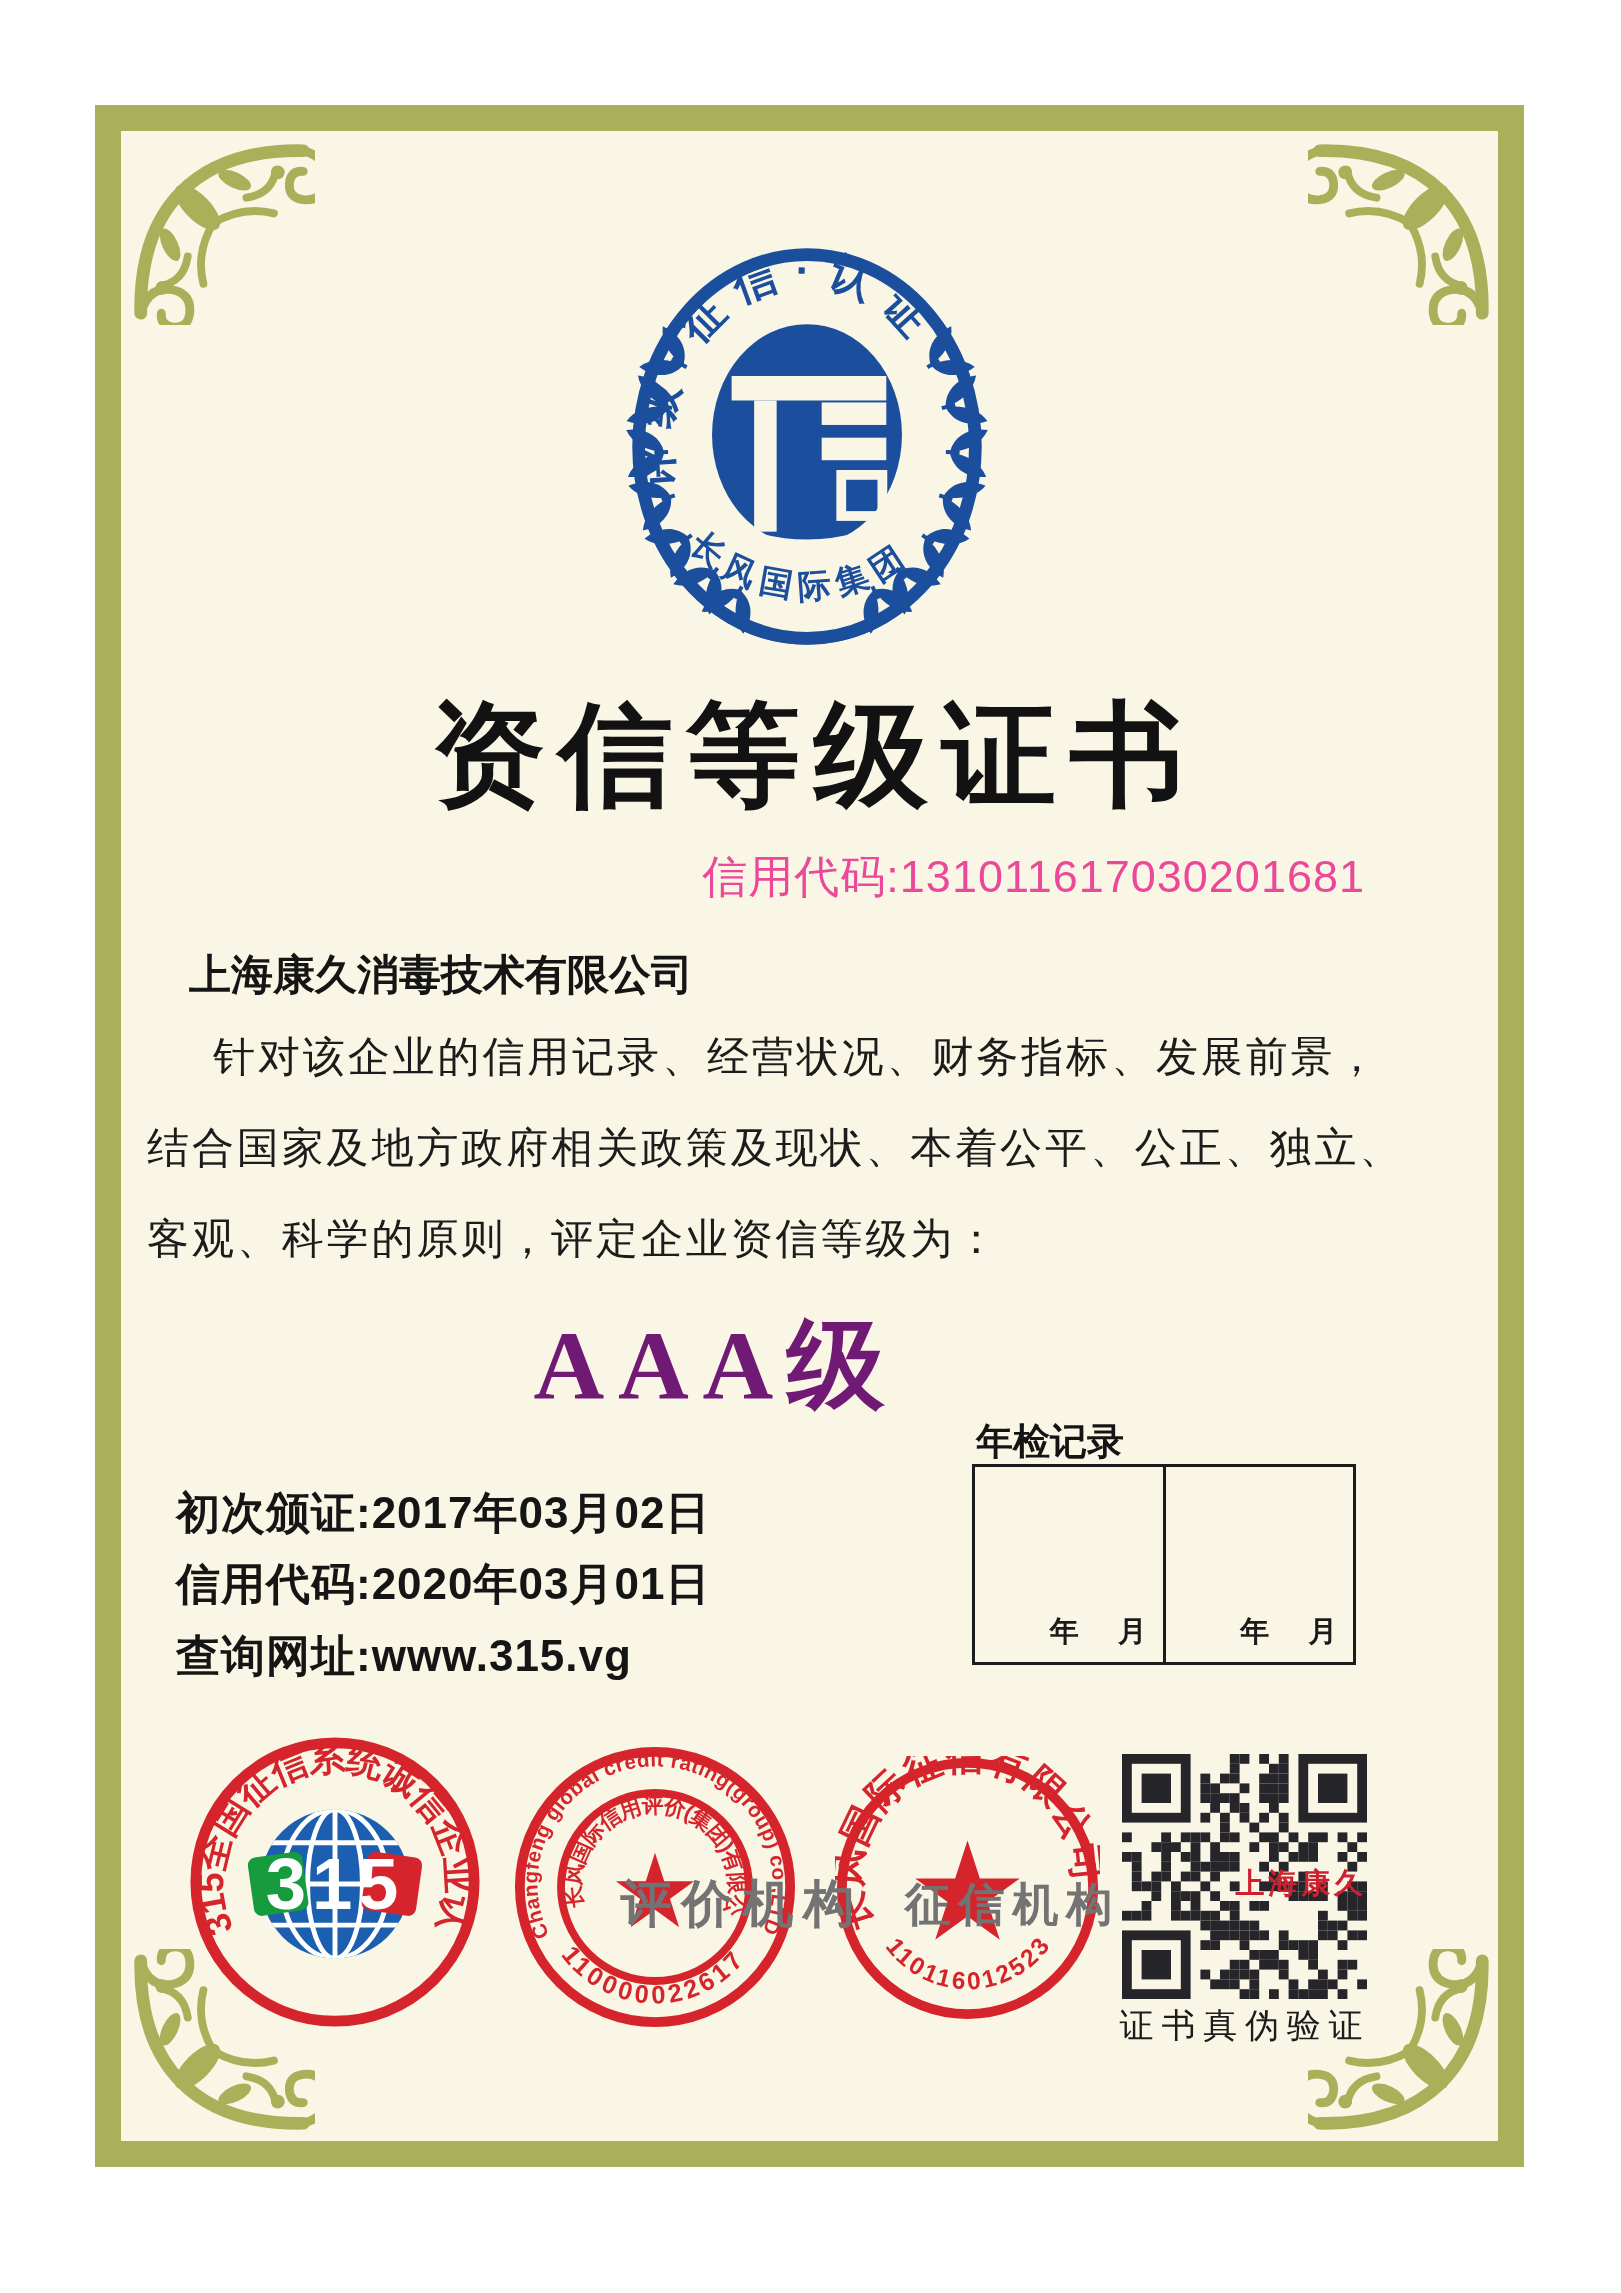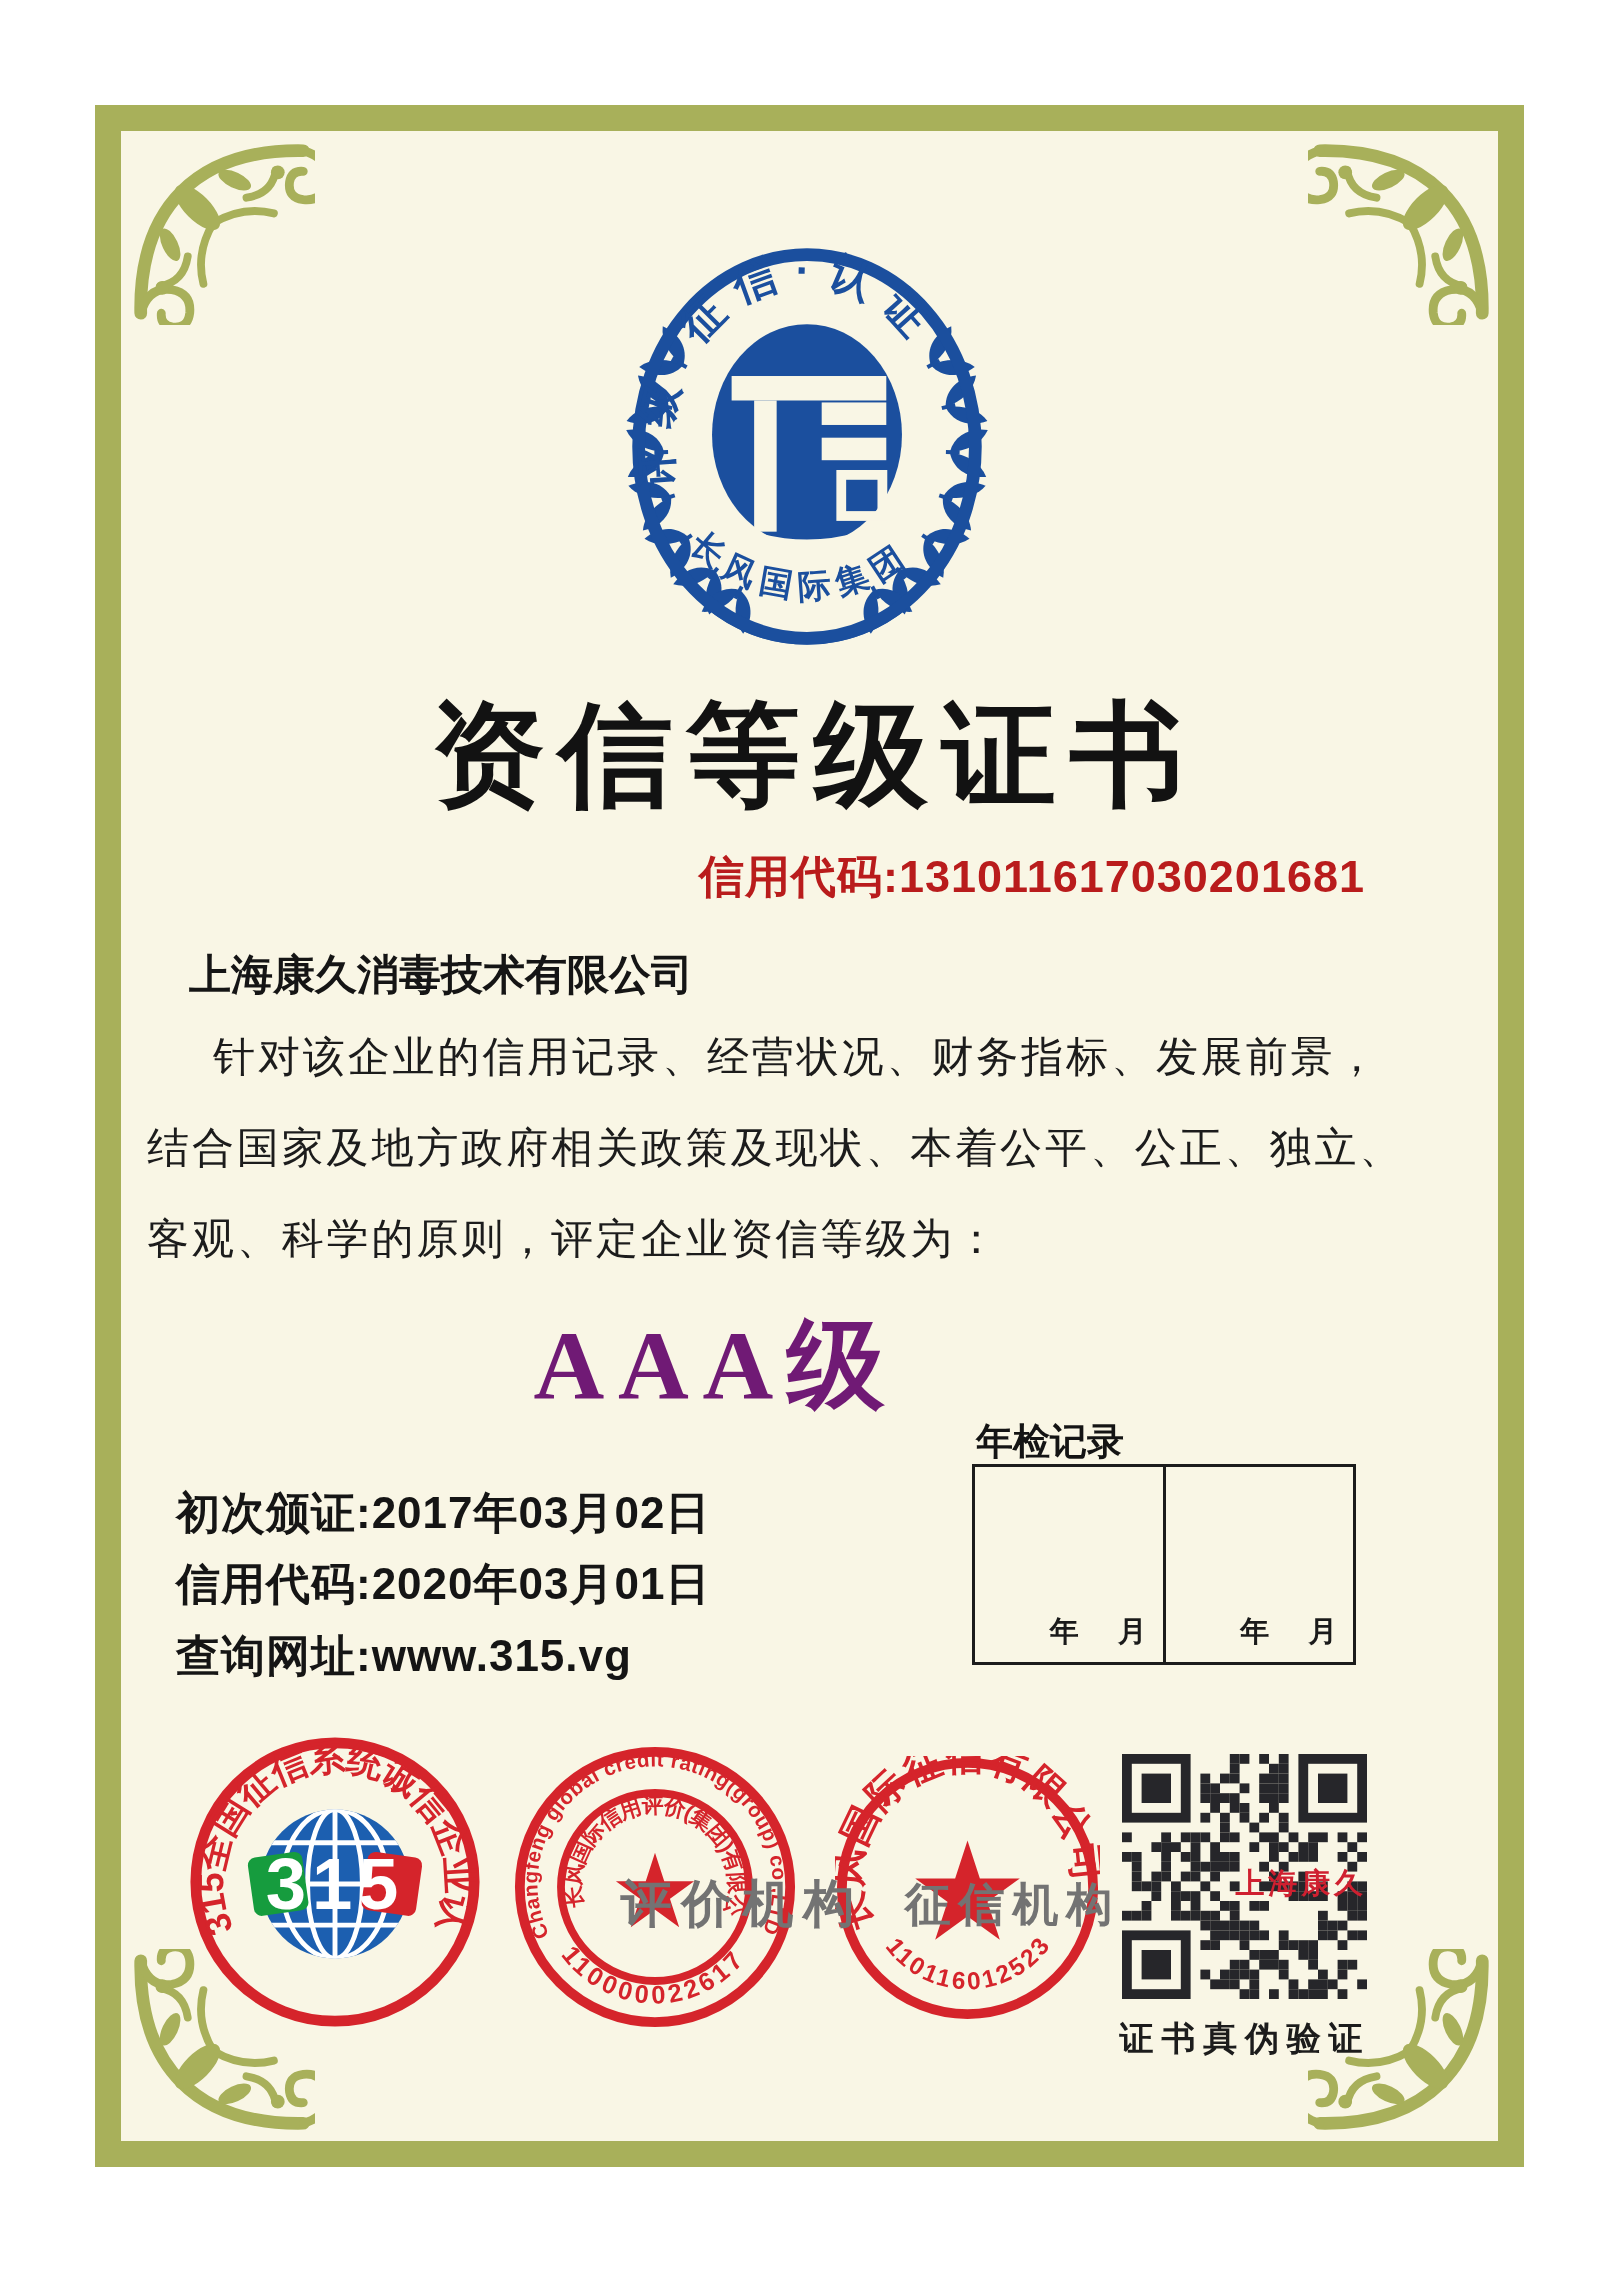--- a/index.html
+++ b/index.html
@@ -26,21 +26,21 @@
   
   .logo { left:621px; top:236px; width:372px; height:421px; }
 
   .title {
     left:122px; top:679px; width:1384px; text-align:center;
     font-size:114px; font-weight:900; letter-spacing:13.7px; color:#121212;
     white-space:nowrap;
   }
   .credit-code {
     left:122px; top:847px; width:1243px; text-align:right;
-    font-size:45px; font-weight:bold; letter-spacing:1px; color:#b91c1c;
+    font-size:45px; font-weight:normal; letter-spacing:1px; color:#ec4899;
     white-space:nowrap;
   }
   .company {
     left:189px; top:947px; font-size:42px; font-weight:bold; color:#151515;
     white-space:nowrap;
   }
   .body-line {
     font-size:42px; letter-spacing:2.9px; color:#1c1c1c; white-space:nowrap;
   }
   .bl1 { left:213px; top:1029px; }
@@ -82,23 +82,22 @@
   
   .qr-box { left:1122px; top:1754px; width:245px; height:245px; }
   .qr-overlay {
     left:1122px; top:1864px; width:245px; text-align:right;
     font-family:"Liberation Serif", serif;
     font-size:29px; font-weight:bold; color:#cf2030; letter-spacing:3.9px;
     white-space:nowrap;
   }
   .qr-caption {
     left:1102px; top:2003px; width:286px; text-align:center;
-    font-size:34px; font-weight:bold; letter-spacing:7.8px; color:#1c1c1c;
+    font-size:34px; font-weight:normal; letter-spacing:7.8px; color:#1c1c1c;
     white-space:nowrap;
-    margin-top:13px;
   }
 </style>
 </head>
 <body>
 
 <div class="abs cert-frame"></div>
 
 <svg class="abs flourish fl-tl" viewBox="0 0 190 190">
   <g fill="none" stroke="#a8b05a" stroke-linecap="round">
     <path d="M12,178 C10,70 70,10 178,12" stroke-width="13"></path>

